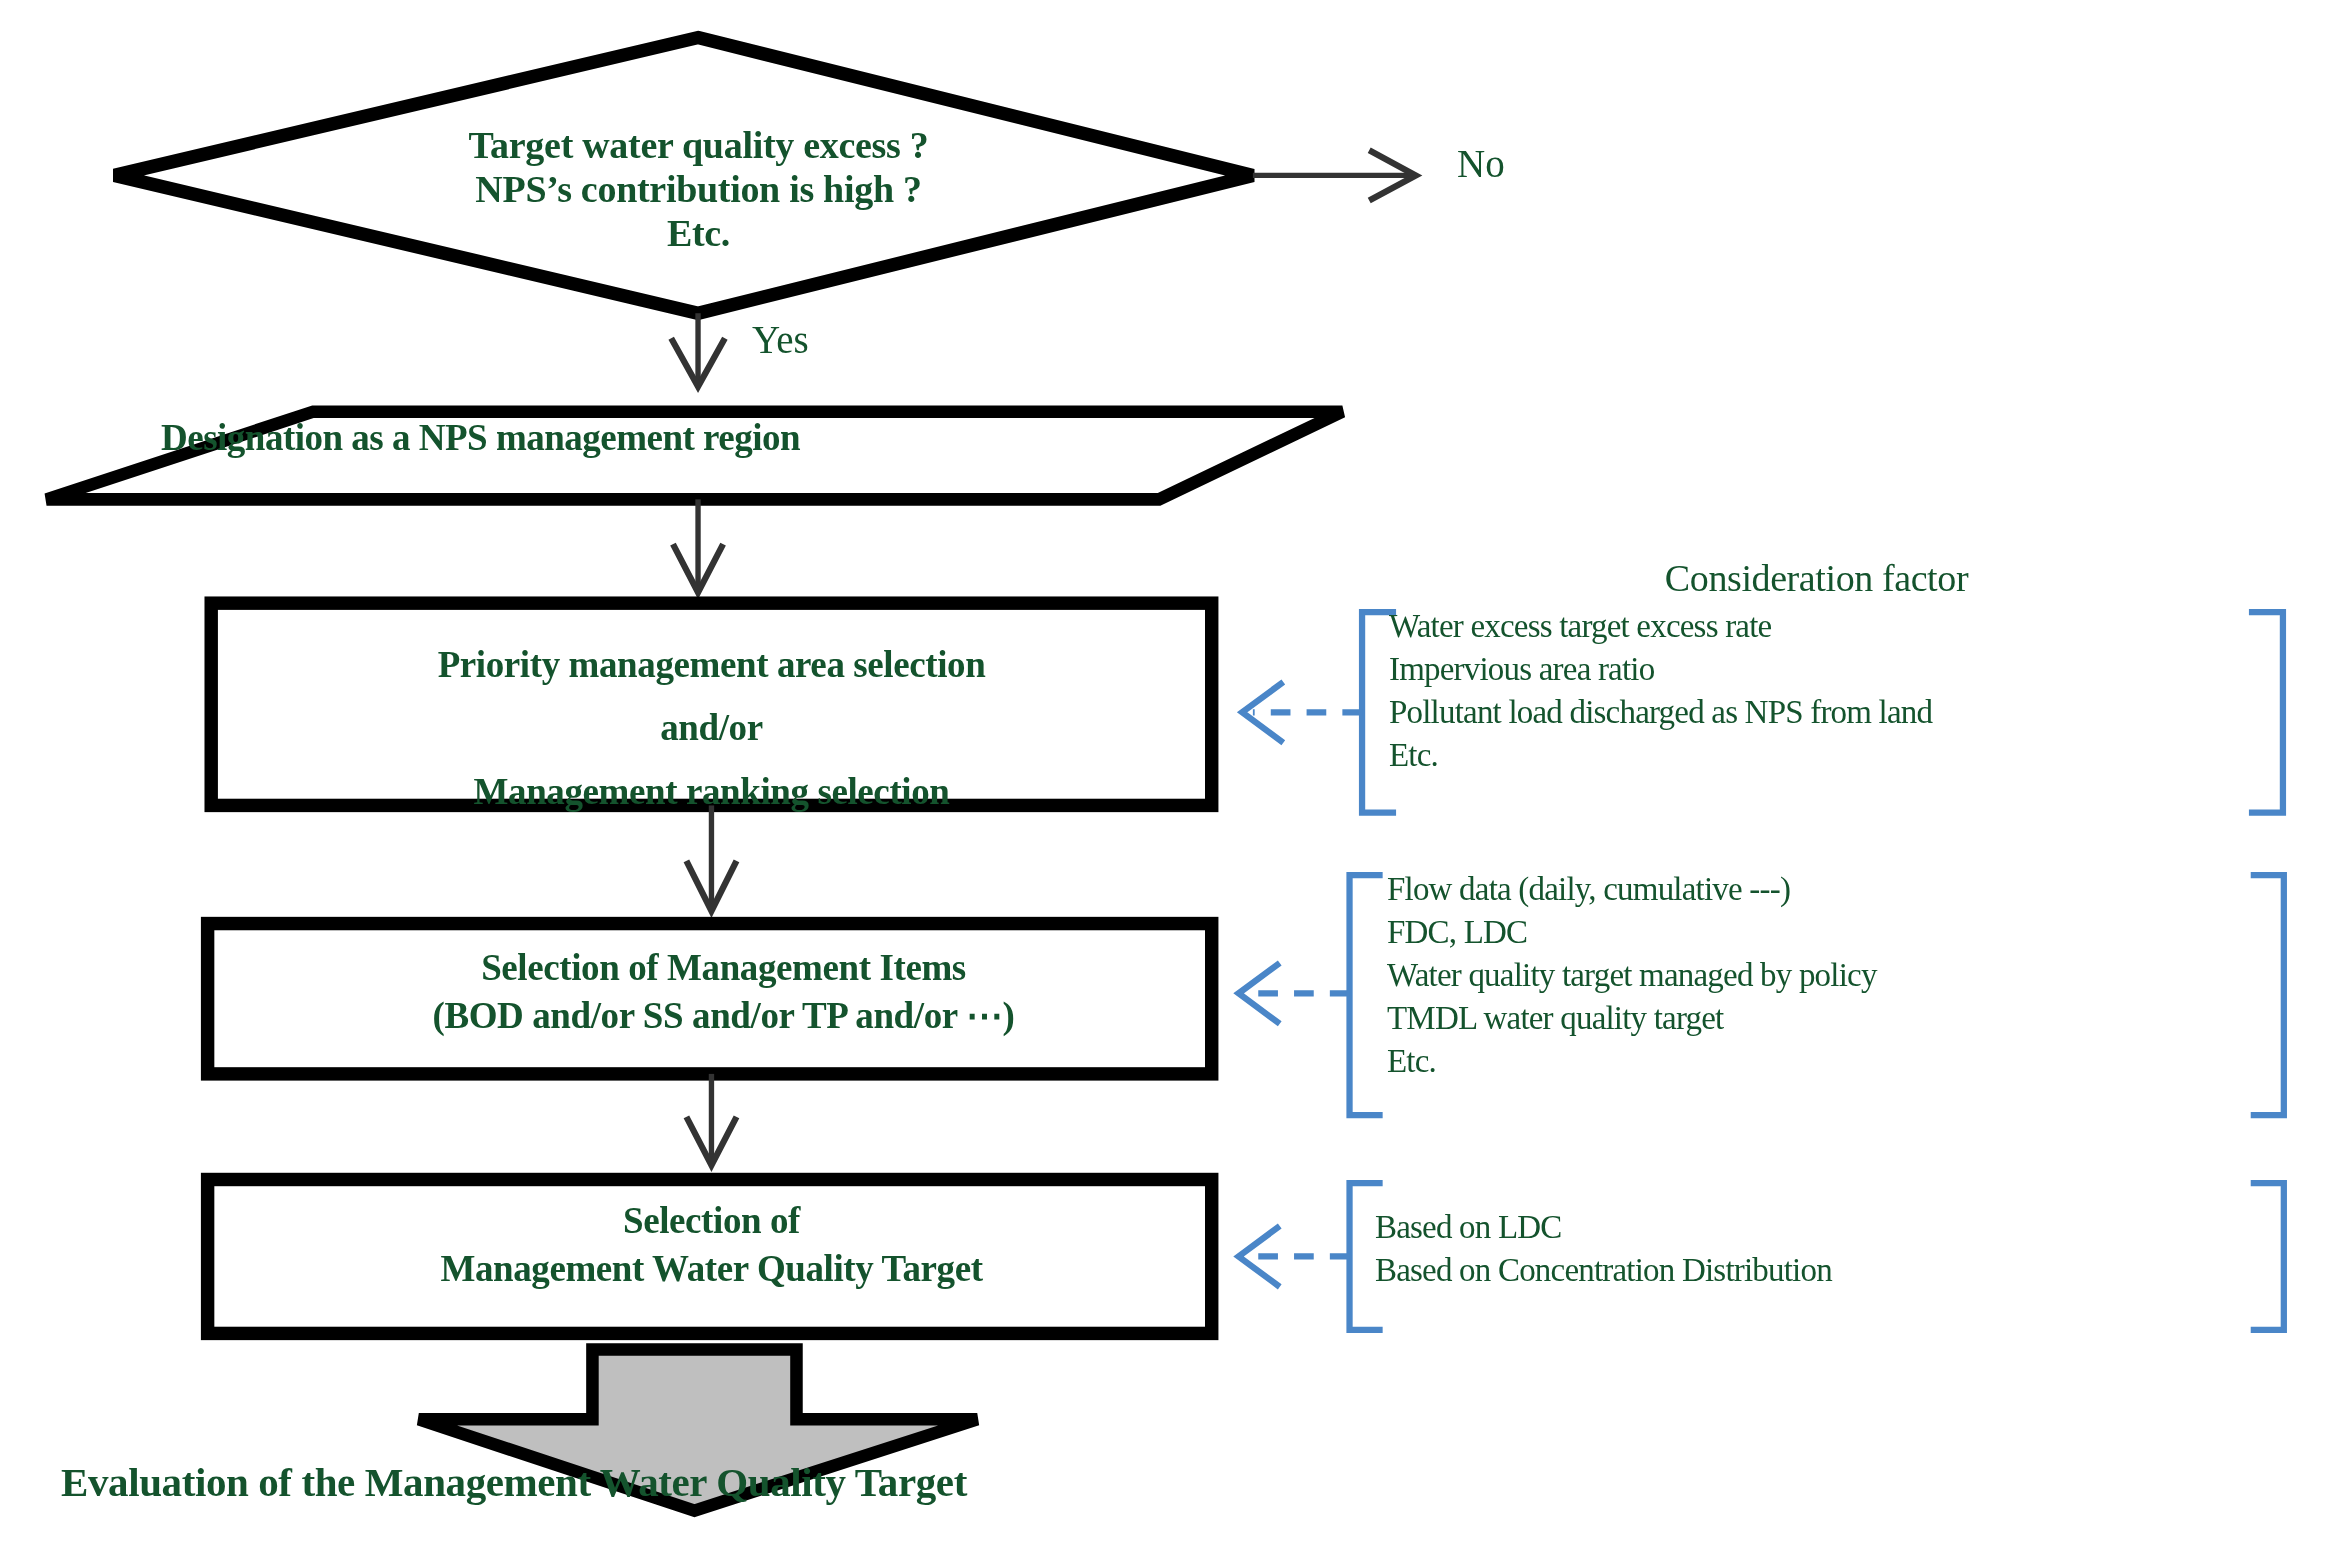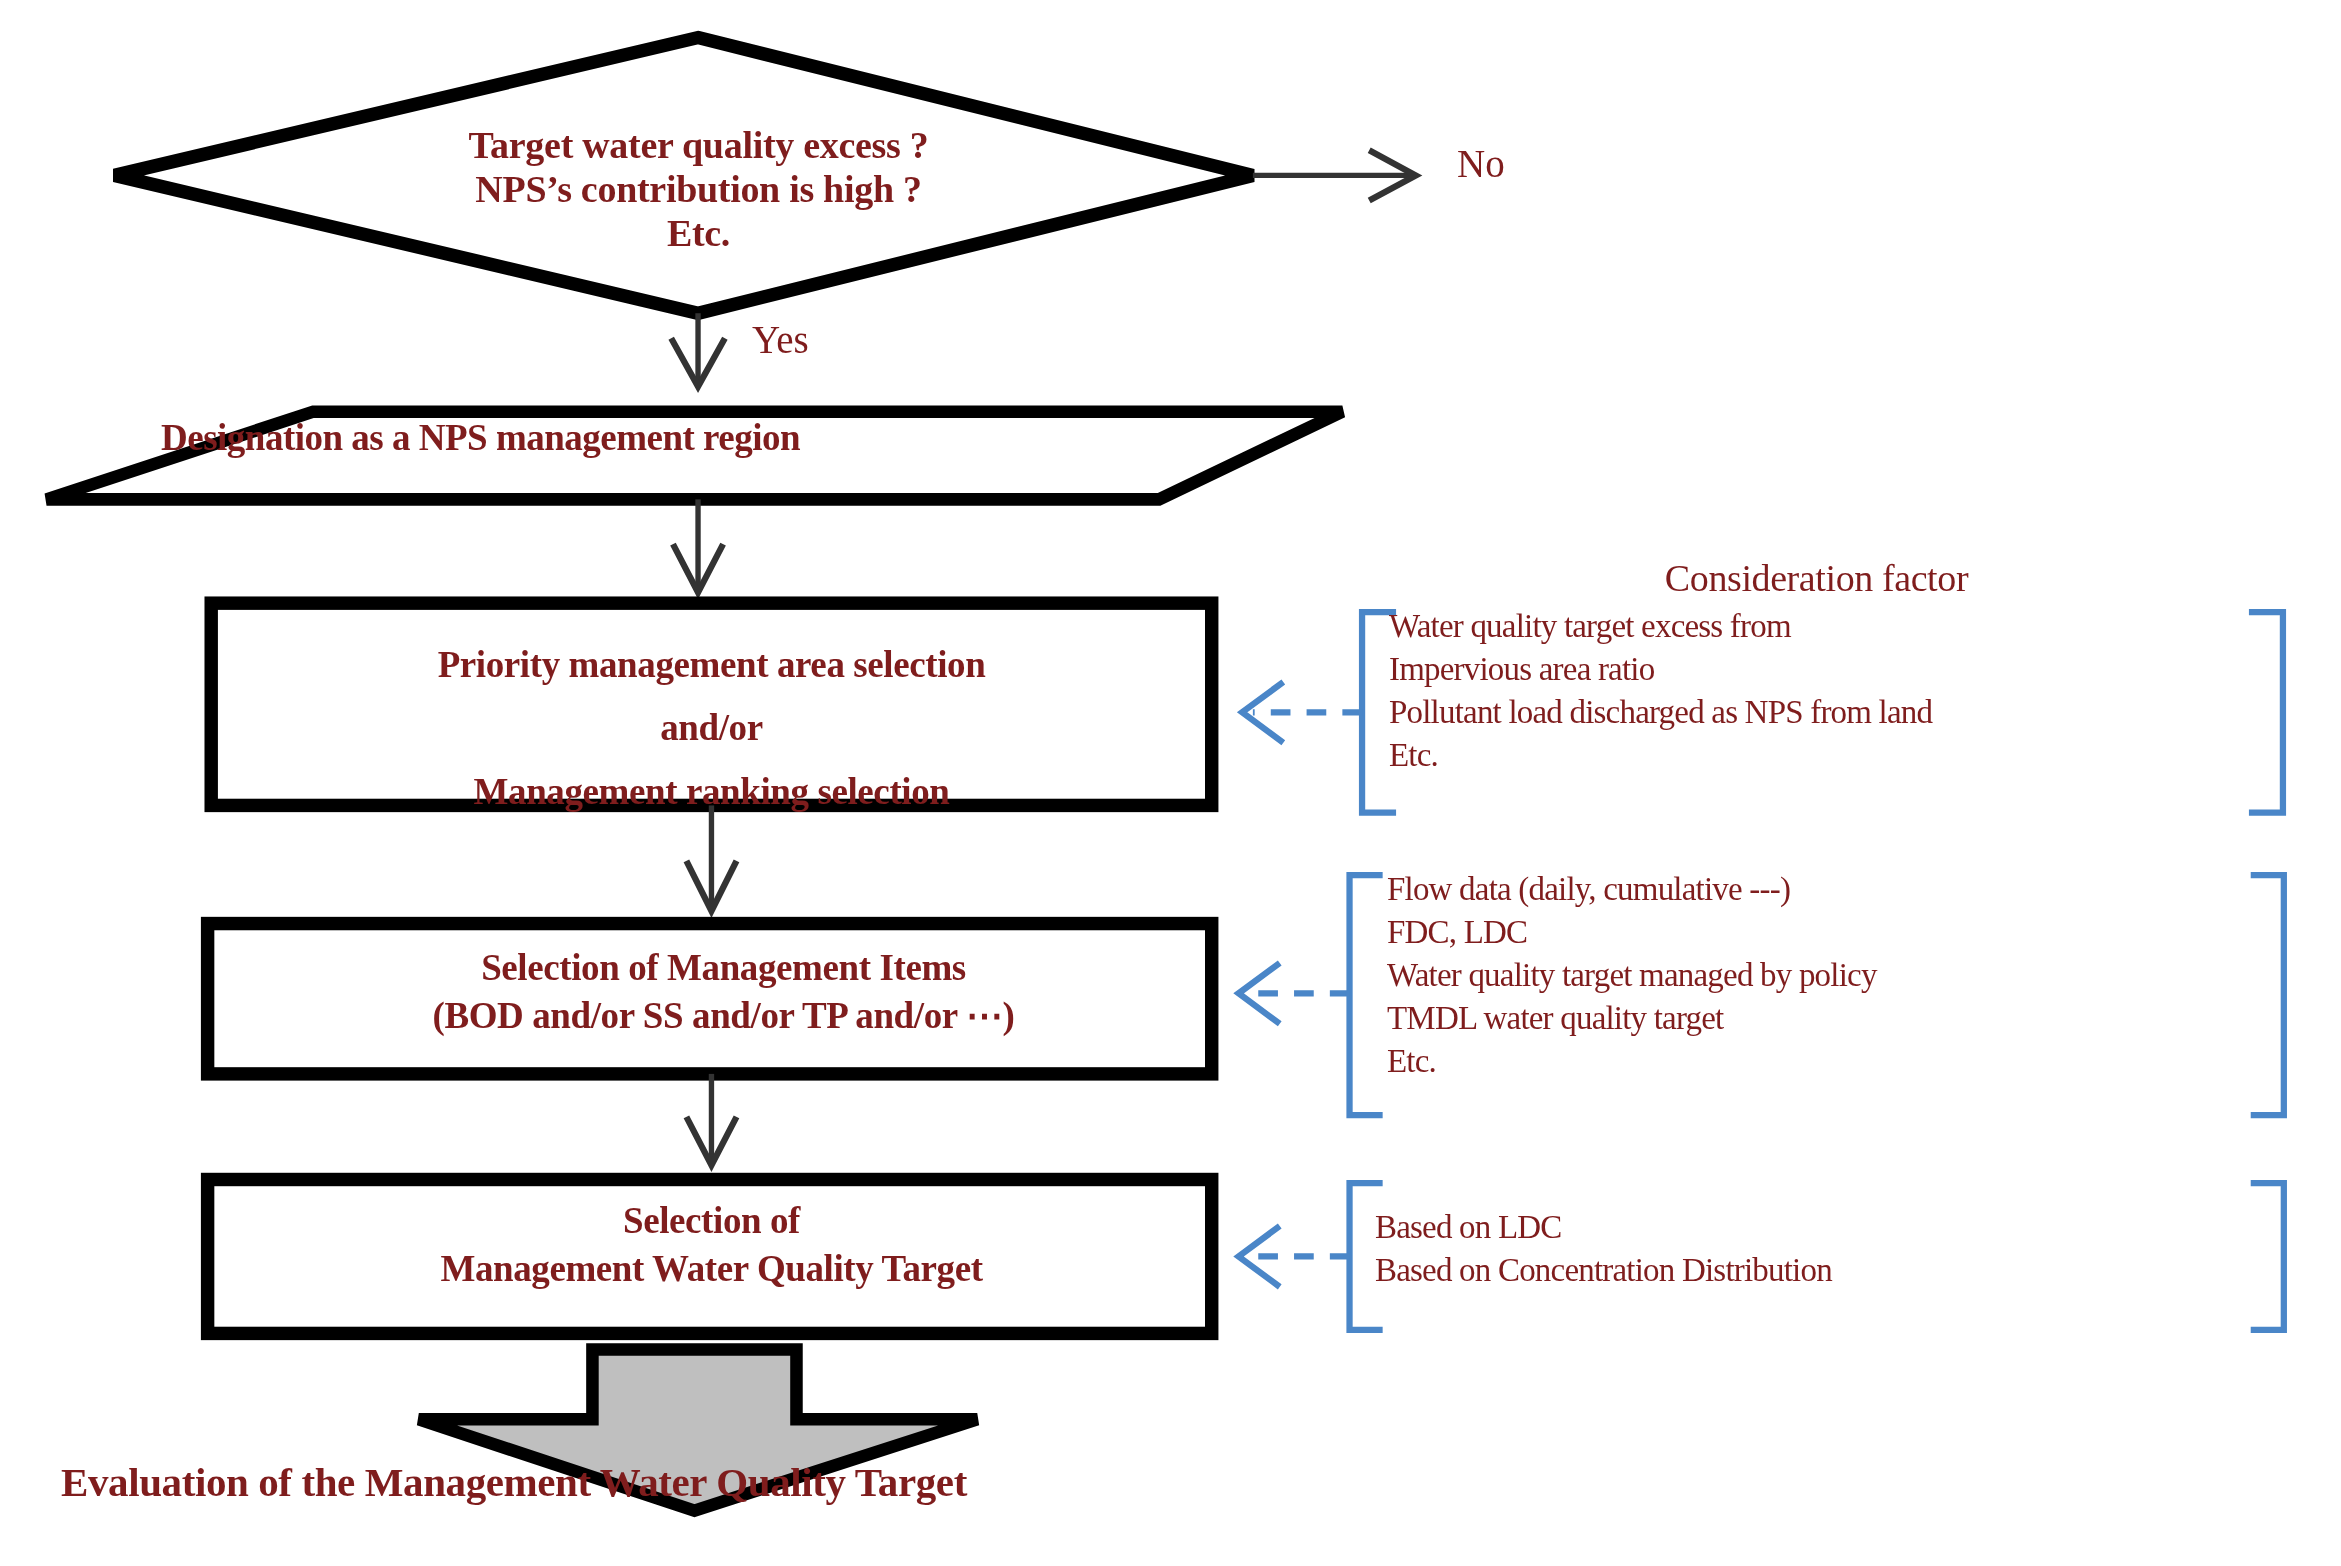--- a/index.html
+++ b/index.html
@@ -21,21 +21,21 @@
   svg#flow-svg {
     position: absolute;
     left: 0;
     top: 0;
     width: 2342px;
     height: 1567px;
   }
   
   .txt {
     position: absolute;
-    color: #7f1d1d;
+    color: #14532d;
     line-height: 1.12;
     white-space: nowrap;
   }
   .bold-serif {
     font-family: "Liberation Serif", "DejaVu Serif", serif;
     font-weight: bold;
   }
   .plain-serif {
     font-family: "Liberation Serif", "DejaVu Serif", serif;
     font-weight: normal;
@@ -210,21 +210,21 @@
     <div>(BOD and/or  SS and/or TP  and/or ⋯)</div>
   </div>
 
   <div class="txt bold-serif box-text" id="box3-text">
     <div>Selection of</div>
     <div>Management Water Quality Target</div>
   </div>
 
   <div class="txt plain-serif annot-title" id="annot1-title">Consideration factor</div>
   <div class="txt plain-serif annot-list" id="annot1-list">
-    <div>Water quality target excess from</div>
+    <div>Water excess target excess rate</div>
     <div>Impervious area ratio</div>
     <div>Pollutant load discharged as NPS from land</div>
     <div>Etc.</div>
   </div>
 
   <div class="txt plain-serif annot-list" id="annot2-list">
     <div>Flow data (daily, cumulative ---)</div>
     <div>FDC, LDC</div>
     <div>Water quality target managed by policy</div>
     <div>TMDL water quality target</div>

